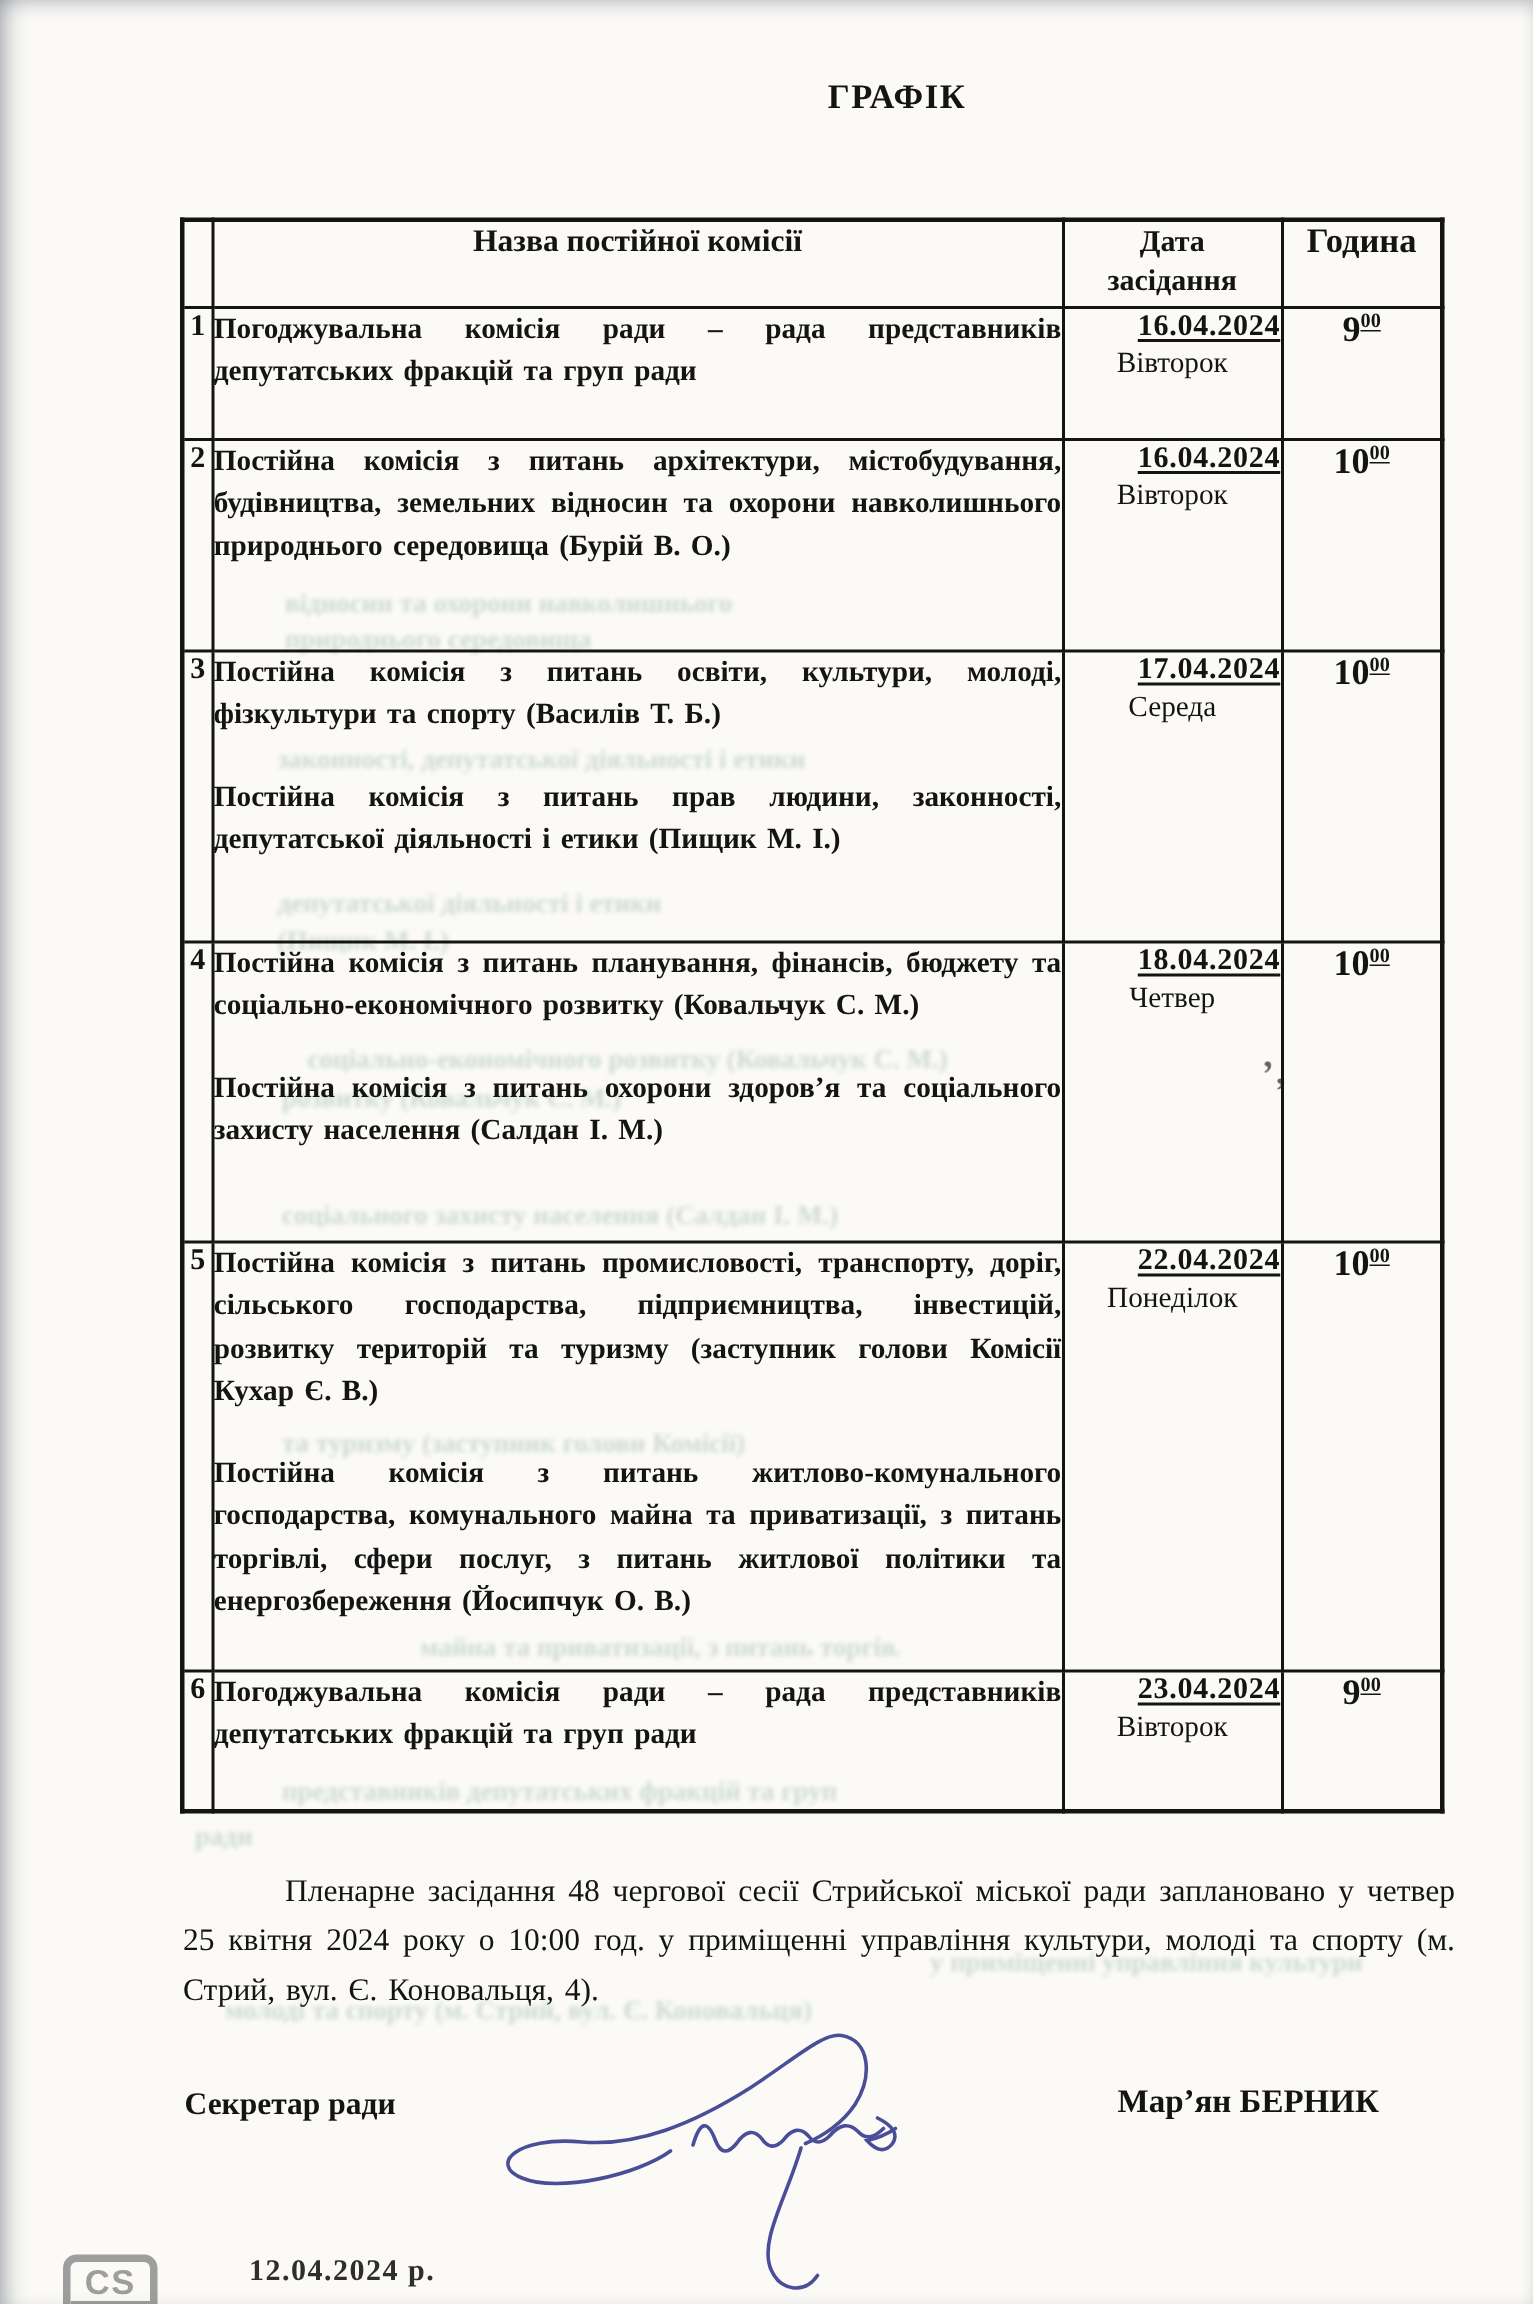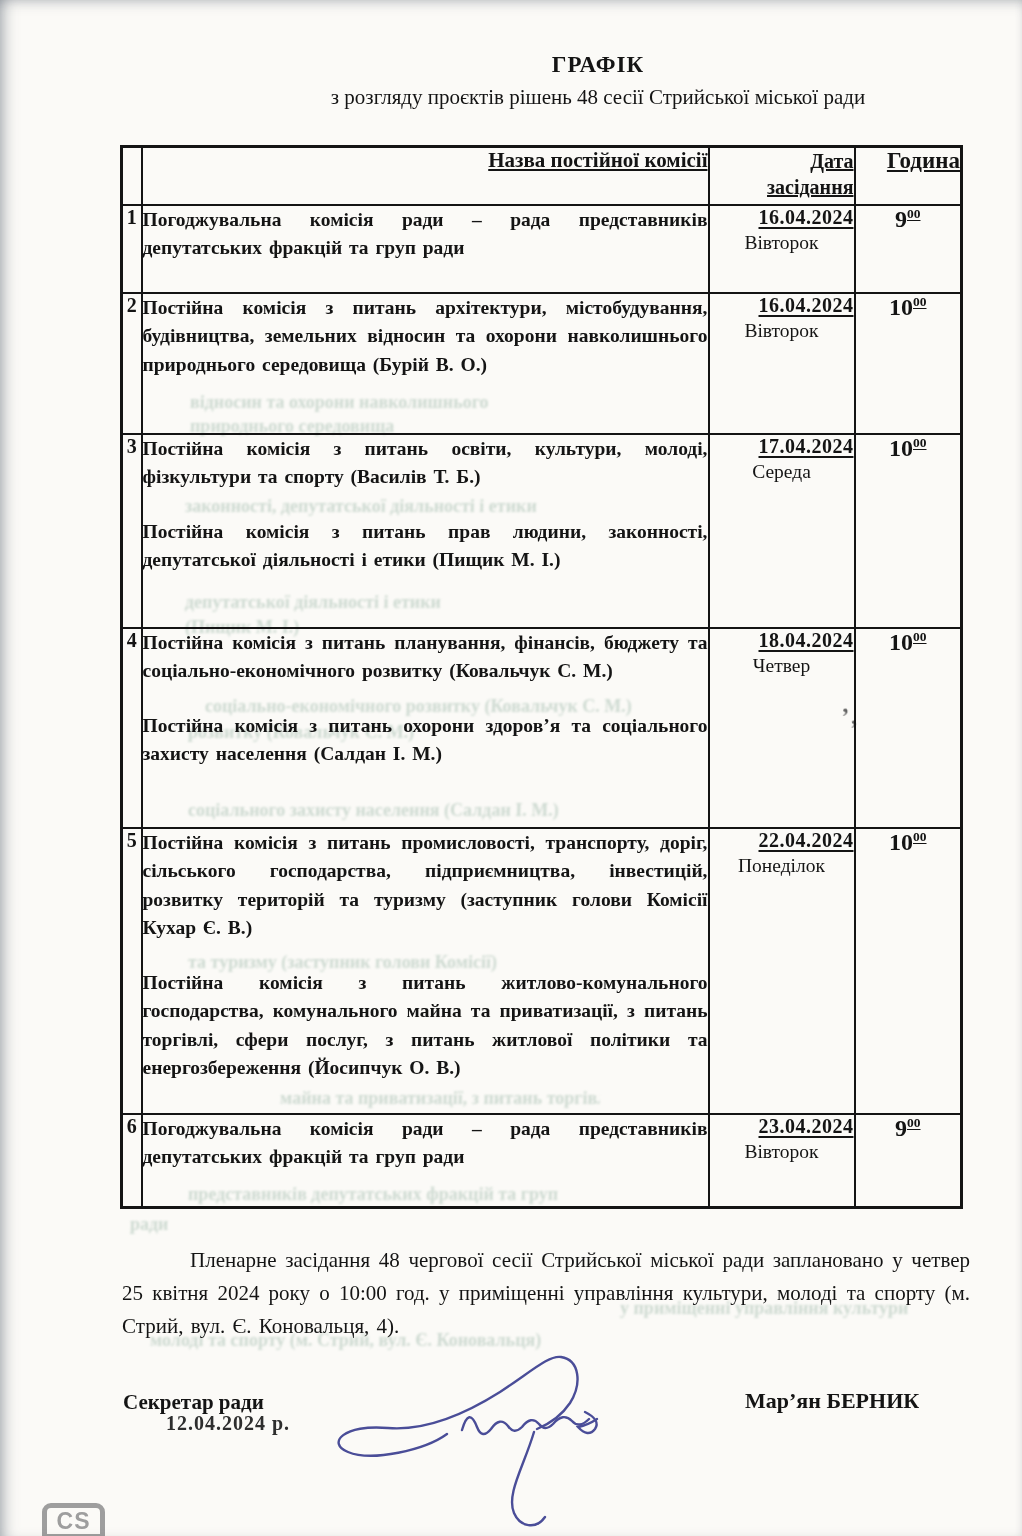--- a/index.html
+++ b/index.html
@@ -21,41 +21,41 @@
   .doc-subtitle{font-size:21px;line-height:30px;}
   
   .tbl{position:absolute;left:120px;top:145px;z-index:2;
     border-collapse:collapse;table-layout:fixed;width:840px;}
   .tbl td,.tbl th{border:2px solid #141414;vertical-align:top;padding:0;}
   .tbl{border:3px solid #141414;}
   col.c-num{width:20px;}col.c-name{width:567px;}col.c-date{width:146px;}col.c-hour{width:107px;}
   tr.hrow{height:58px;}
   tr.r0{height:88px;}tr.r1{height:141px;}tr.r2{height:194px;}
   tr.r3{height:200px;}tr.r4{height:286px;}tr.r5{height:94px;}
-  .th-name,.th-date,.th-hour{font-weight:bold;text-align:right;vertical-align:middle;text-decoration:underline;}
+  .th-name,.th-date,.th-hour{font-weight:bold;text-align:center;vertical-align:middle;}
   .th-name{font-size:21px;}
   .th-date{font-size:20px;line-height:26px;margin-top:21px;}
   .th-hour{font-size:23px;}
   .cell-num{font-weight:bold;font-size:20px;text-align:center;padding-top:7px;}
   .cell-name{padding:7px 12px 6px 12px;}
   .cell-name p{margin:0 0 26px 0;font-weight:bold;font-size:19.5px;line-height:28.5px;
     text-align:justify;word-spacing:2px;}
   .cell-name p:last-child{margin-bottom:0;}
   .cell-date{text-align:center;padding-top:8px;}
   .mt-date{font-weight:bold;font-size:20px;text-decoration:underline;
     text-underline-offset:3px;text-decoration-thickness:2px;letter-spacing:.5px;text-align:right;}
   .mt-day{font-size:19.5px;margin-top:3px;}
   .cell-hour{text-align:center;padding-top:8px;font-weight:bold;font-size:24px;}
   .cell-hour sup{font-size:13.5px;text-decoration:underline;text-underline-offset:2px;}
   
   .plenary{position:absolute;left:122px;top:1244px;width:848px;z-index:2;
     font-size:21px;line-height:33px;text-align:justify;text-indent:68px;word-spacing:2px;}
   .sig-role{position:absolute;left:123px;top:1390px;font-size:21px;font-weight:bold;z-index:2;}
   .sig-name{position:absolute;left:745px;top:1388px;font-size:22px;font-weight:bold;z-index:2;}
-  .date-note{position:absolute;left:166px;top:1412px;font-size:20px;font-weight:bold;
+  .date-note{position:absolute;left:166px;top:1503px;font-size:20px;font-weight:bold;
     color:#2e2e2e;letter-spacing:1px;filter:blur(.4px);z-index:3;}
   
   .wm-text{position:absolute;left:158px;top:1466px;z-index:4;
     font-family:"Liberation Sans","DejaVu Sans",sans-serif;
     font-size:37px;color:#b4b4b4;opacity:.82;letter-spacing:.5px;white-space:nowrap;}
   .cs-logo{position:absolute;left:42px;top:1503px;width:81px;height:48px;z-index:4;}
   .cs-box{box-sizing:border-box;width:63px;height:48px;border:5px solid #9e9e9e;
     border-radius:9px;background:#fbfaf7;position:relative;overflow:hidden;
     display:flex;align-items:flex-start;justify-content:center;}
   .cs-letters{font-family:"Liberation Sans","DejaVu Sans",sans-serif;
@@ -87,21 +87,20 @@
       <div class="ghost" style="left: 280px; top: 1088px; width: 320px;">майна та приватизації, з питань торгівлі</div>
       <div class="ghost" style="left: 188px; top: 1184px; width: 500px;">представників депутатських фракцій та груп</div>
       <div class="ghost" style="left: 130px; top: 1214px; width: 60px;">ради</div>
       <div class="ghost" style="left: 620px; top: 1298px; width: 330px;">у приміщенні управління культури</div>
       <div class="ghost" style="left: 150px; top: 1330px; width: 540px;">молоді та спорту (м. Стрий, вул. Є. Коновальця)</div>
       <div class="ghost dark" style="left: 842px; top: 702px; width: 30px;">ʼ,</div>
     </div>
 
   <div class="title-block">
     <div class="doc-title">ГРАФІК</div>
-    <div class="doc-subtitle">з розгляду проєктів рішень 48 сесії Стрийської міської ради</div>
   </div>
 
   <table class="tbl">
     <colgroup>
         <col class="c-num">
         <col class="c-name">
         <col class="c-date">
         <col class="c-hour">
       </colgroup>
     <thead>

